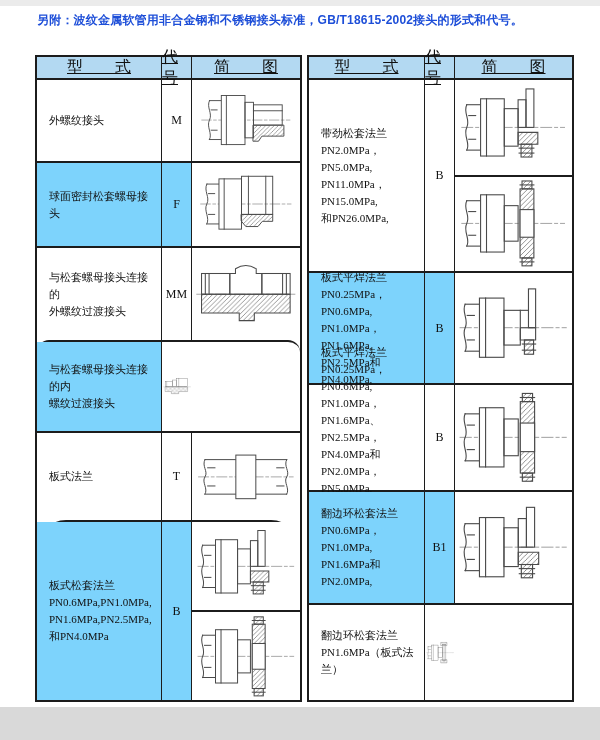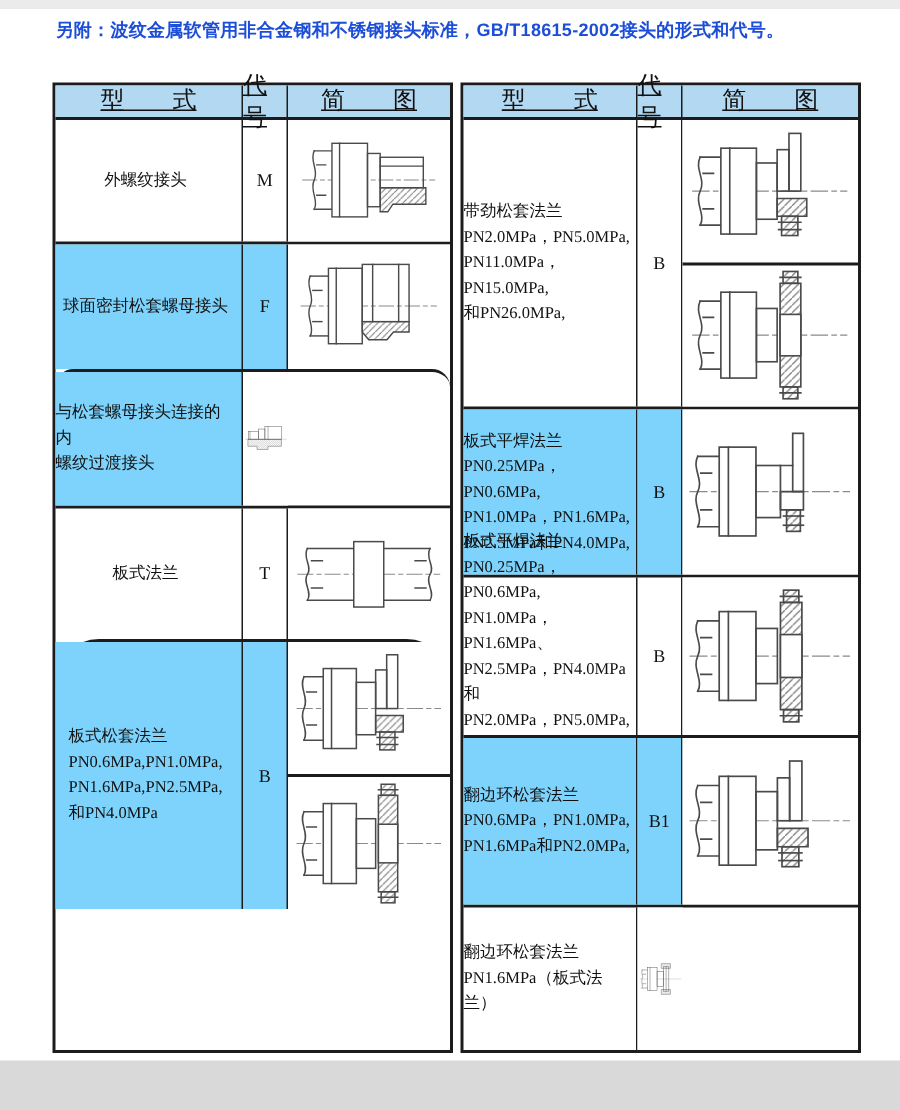--- a/index.html
+++ b/index.html
@@ -11,21 +11,21 @@
   .tables{position:absolute;left:35px;top:55px;display:flex;gap:5px;}
   .tbl{width:267px;border:2px solid #1c1c1c;background:#fff;box-sizing:border-box;}
   .trow{display:grid;border-top:2px solid #1c1c1c;box-sizing:border-box;}
   .trow:first-child{border-top:none;}
   #table-left .trow{grid-template-columns:125px 30px 1fr;}
   #table-right .trow{grid-template-columns:116px 30px 1fr;}
   .thead{height:21px;background:#b3d9f2;}
   .cell{border-right:1px solid #1c1c1c;box-sizing:border-box;display:flex;align-items:center;min-width:0;min-height:0;}
   .cell:last-child{border-right:none;}
   .cell.h{justify-content:center;font-size:16px;color:#111;font-weight:normal;text-decoration:underline;}
-  .c0.t{justify-content:center;padding:2px 4px 2px 0;}
+  .c0.t{justify-content:flex-start;padding:2px 4px 2px 12px;}
   .c1{justify-content:center;}
   .hl{background:#7dd3fc;}
   .tlabel{font-family:"Liberation Serif","DejaVu Serif",serif;font-size:11px;line-height:17px;color:#111;white-space:pre-line;}
   .code{font-family:"Liberation Serif","DejaVu Serif",serif;font-size:12px;color:#111;}
   .dia{flex-direction:column;align-items:stretch;background:#fff;padding:0;display:flex;}
   .dwrap{flex:1;display:flex;align-items:center;justify-content:center;min-height:0;}
   .dwrap + .dwrap{border-top:2px solid #1c1c1c;}
   .dsvg{width:96%;height:94%;}
   .dsvg .ln{stroke:#4a4a4a;fill:none;stroke-width:1.1;stroke-linecap:square;stroke-linejoin:miter;}
   .dsvg .cl{stroke:#8a8a8a;stroke-width:0.8;stroke-dasharray:11 3 3 3;}
@@ -100,20 +100,46 @@
                   <line x1="30" y1="16" x2="30" y2="74"></line>
                   <rect x="50" y="13" width="36" height="44"></rect>
                   <line x1="58" y1="13" x2="58" y2="57"></line>
                   <line x1="78" y1="13" x2="78" y2="57"></line>
                   <path d="M50,57 h36 v8 h-12 l-5,6 h-14 l-5,-6 Z" fill="url(#hatch)"></path>
                 </g>
               </svg>
             </div>
           </div>
         </div>
+        <div class="trow" style="height: 94px;">
+          <div class="cell c0 t">
+            <div class="tlabel">与松套螺母接头连接的
+外螺纹过渡接头</div>
+          </div>
+          <div class="cell c1">
+            <span class="code">MM</span>
+          </div>
+          <div class="cell c2 dia">
+            <div class="dwrap">
+              <svg class="dsvg" viewBox="0 0 110 90" preserveAspectRatio="xMidYMid meet">
+                <g class="ln">
+                  <line class="cl" x1="3" y1="45" x2="107" y2="45"></line>
+                  <rect x="8" y="23" width="30" height="22"></rect>
+                  <line x1="12" y1="23" x2="12" y2="45"></line>
+                  <line x1="16" y1="23" x2="16" y2="45"></line>
+                  <rect x="72" y="23" width="30" height="22"></rect>
+                  <line x1="94" y1="23" x2="94" y2="45"></line>
+                  <line x1="98" y1="23" x2="98" y2="45"></line>
+                  <path d="M38,45 v-22 h6 v-5 q11,-7 22,0 v5 h6 v22 Z"></path>
+                  <path d="M8,45 h94 v20 h-38 v8 h-16 v-8 h-40 Z" fill="url(#hatch)"></path>
+                </g>
+              </svg>
+            </div>
+          </div>
+        </div>
         <div class="trow" style="height: 91px; border-radius: 12px;">
           <div class="cell c0 t hl">
             <div class="tlabel">与松套螺母接头连接的内
 螺纹过渡接头</div>
           </div>
           <div class="cell c2 dia">
             <div class="dwrap">
               <svg class="dsvg" viewBox="0 0 110 90" preserveAspectRatio="xMidYMid meet">
                 <g class="ln">
                   <line class="cl" x1="3" y1="45" x2="107" y2="45"></line>

